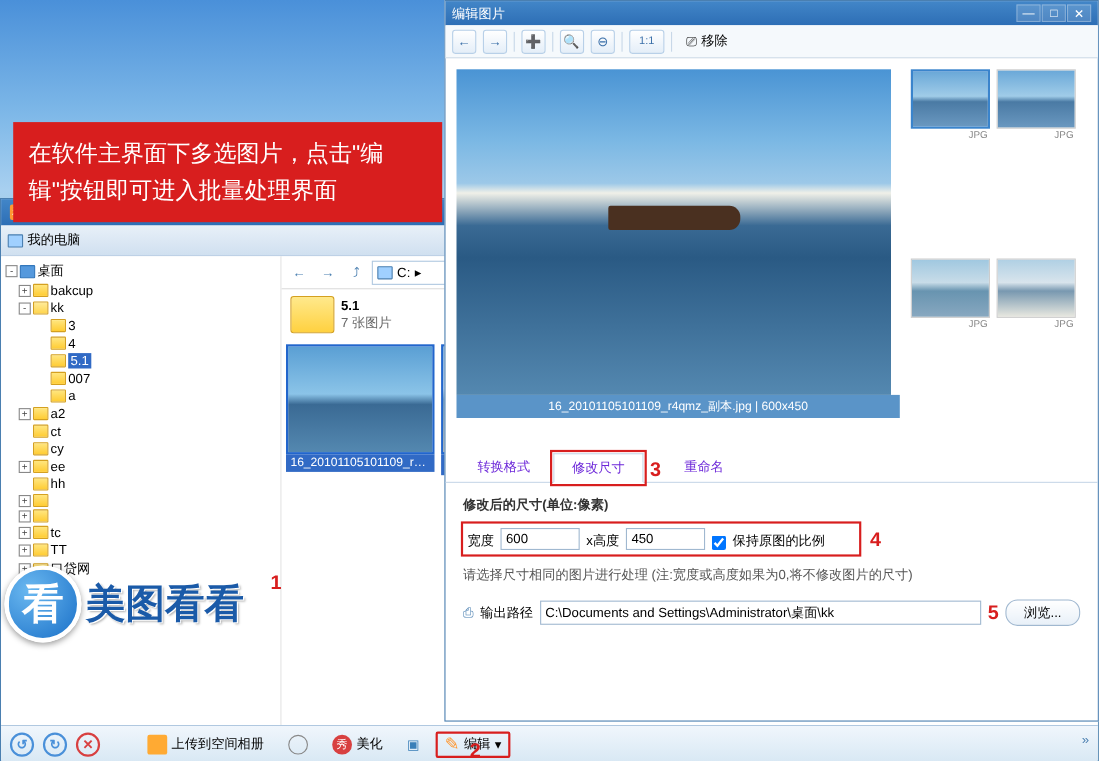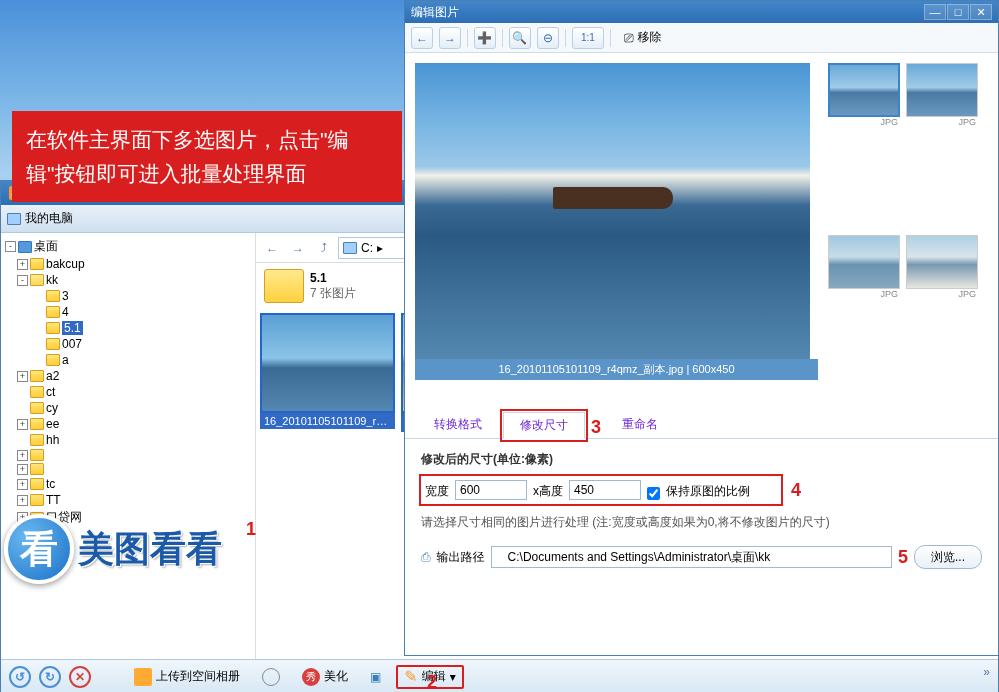--- a/index.html
+++ b/index.html
@@ -75,21 +75,21 @@
 .tab { padding: 4px 16px; border: 1px solid transparent; color: #6d28d9; }
 .tab.active { border: 1px solid #c8d8e8; border-bottom: 1px solid #fff; background: #fff; margin-bottom: -1px; }
 .tab.red-box { outline: 2px solid #d81e1e; outline-offset: 1px; }
 
 .form-area { padding: 12px 16px; }
 .form-title { font-weight: bold; margin-bottom: 8px; color: #333; }
 .dim-row { display: flex; align-items: flex-end; gap: 6px; outline: 2px solid #d81e1e; padding: 4px; width: 360px; }
 .dim-input { width: 72px; height: 20px; border: 1px solid #a0b8d0; padding: 0 4px; }
 .note { color: #555; margin-top: 10px; }
 .output-row { display: flex; align-items: center; gap: 6px; margin-top: 14px; }
-.output-input { flex: 1; height: 22px; border: 1px solid #a0b8d0; padding: 0 16px; }
+.output-input { flex: 1; height: 22px; border: 1px solid #a0b8d0; padding: 0 4px; }
 .browse-btn, .ok-btn, .cancel-btn { height: 24px; padding: 0 16px; border: 1px solid #a0b8d0; background: linear-gradient(to bottom,#fff,#e8f0f8); border-radius: 11px; }
 .button-row { display: flex; gap: 10px; justify-content: flex-end; margin-top: 24px; padding-right: 4px; }
 
 .red-num { color: #d81e1e; font-weight: bold; font-size: 18px; position: absolute; }
 .logo-overlay { position: absolute; top: 514px; left: 4px; z-index: 20; display: flex; align-items: center; gap: 4px; }
 .logo-circle { width: 70px; height: 70px; border-radius: 50%; background: radial-gradient(circle at 30% 30%, #6ab8f0, #1a70c8); border: 4px solid #fff; display: flex; align-items: center; justify-content: center; color: #fff; font-size: 38px; font-weight: bold; box-shadow: 0 2px 6px rgba(0,0,0,0.4); }
 .logo-text { font-size: 36px; font-weight: bold; color: #1a5aa8; text-shadow: 1px 1px 0 #fff, 2px 2px 2px rgba(0,0,0,0.3); }
 
 .chevron-down { position:absolute; bottom:12px; right:8px; color:#4a7fb0; }
 </style>

